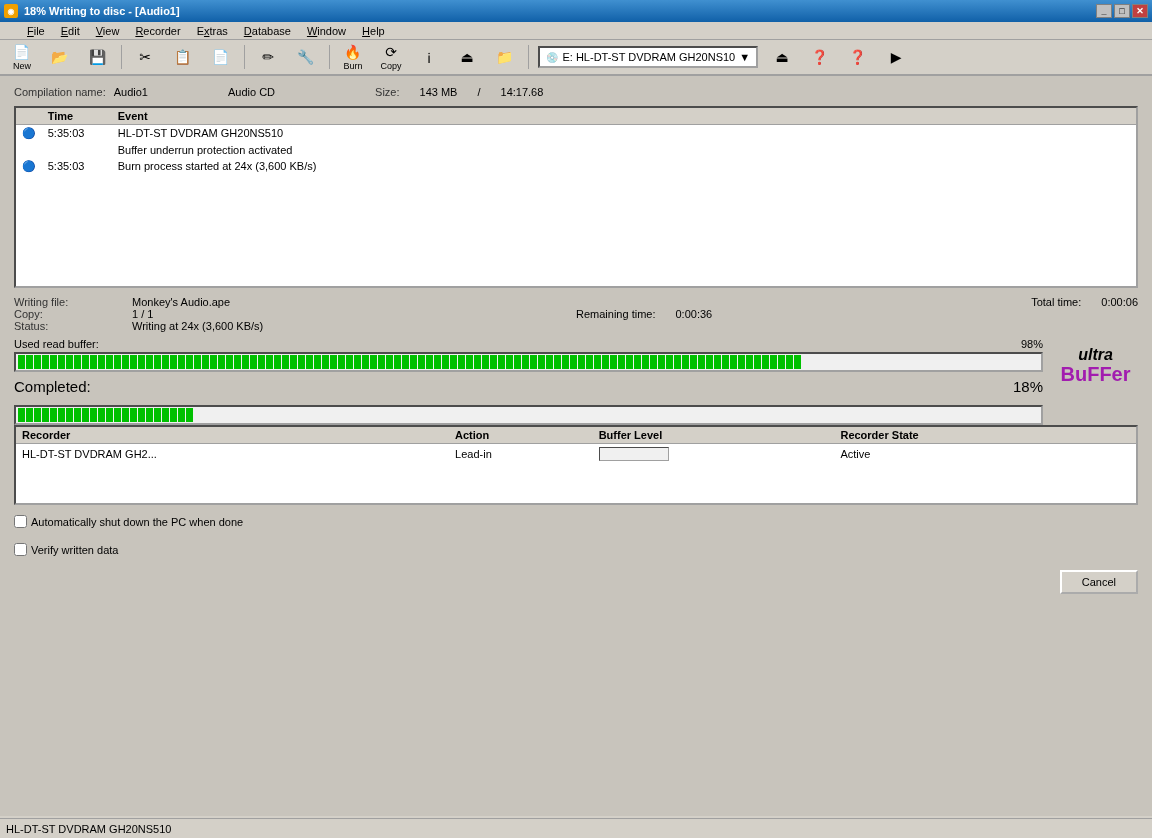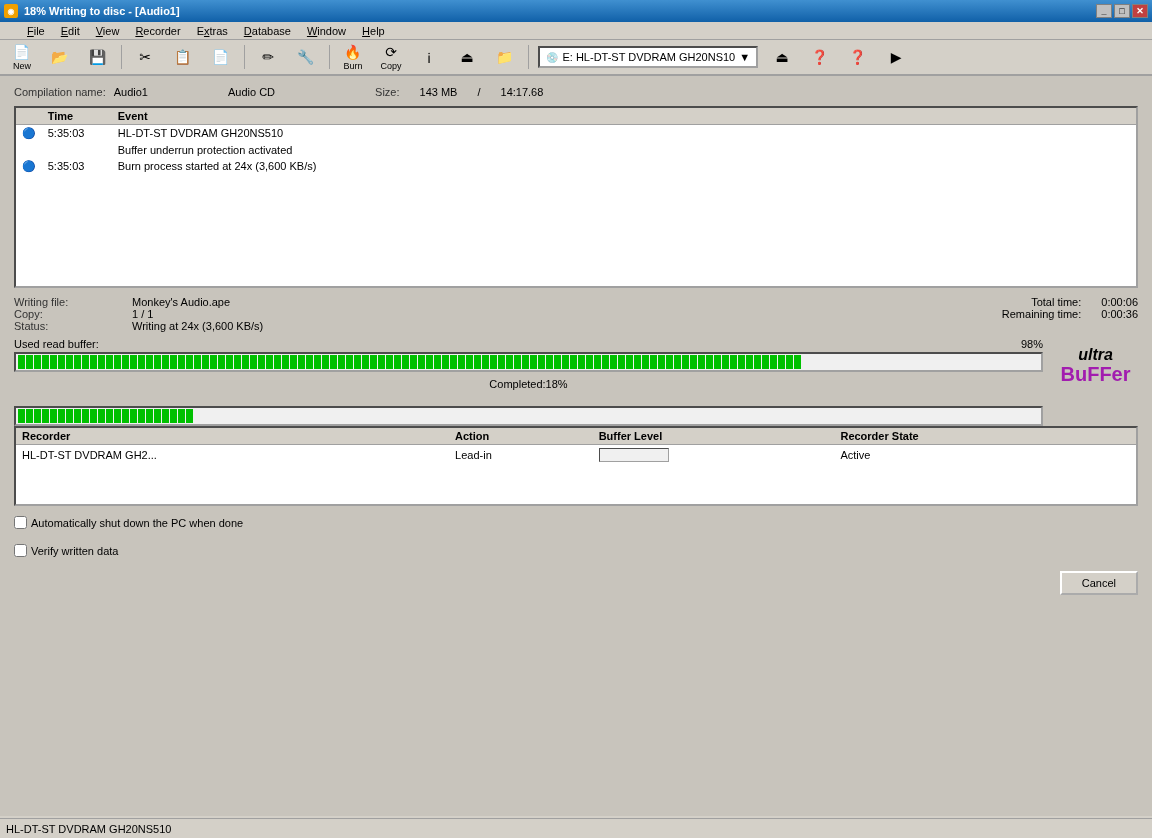--- a/index.html
+++ b/index.html
@@ -414,21 +414,21 @@
       <div class="info-row">
         <span class="info-label">Status:</span>
         <span class="info-value">Writing at 24x (3,600 KB/s)</span>
       </div>
     </div>
     <div style="text-align:right;">
       <div style="display:flex; justify-content:flex-end; gap:20px;text-align:center;">
         <span>Total time:</span>
         <span>0:00:06</span>
       </div>
-      <div style="display:flex; justify-content:flex-end; gap:20px;">
+      <div style="display:flex; gap:20px;">
         <span>Remaining time:</span>
         <span>0:00:36</span>
       </div>
     </div>
   </div>
 
   <div style="display:flex; gap:10px; align-items:flex-start;">
     <div style="flex:1;">
 
       <div style="margin-bottom:6px;">
@@ -534,21 +534,21 @@
               <div class="bar-block"></div>
               <div class="bar-block"></div>
               <div class="bar-block"></div>
               <div class="bar-block"></div>
               <div class="bar-block"></div>
             </div>
         </div>
       </div>
 
       <div>
-        <div style="display:flex; justify-content:center; font-size:11px; margin-bottom:16px;">
+        <div style="display:flex; justify-content:space-between; font-size:15px; margin-bottom:10px;">
           <span>Completed:</span>
           <span>18%</span>
         </div>
         <div class="green-bar-container">
           <div class="green-bar-inner" id="completed-bar">
               <div class="bar-block"></div>
               <div class="bar-block"></div>
               <div class="bar-block"></div>
               <div class="bar-block"></div>
               <div class="bar-block"></div>

